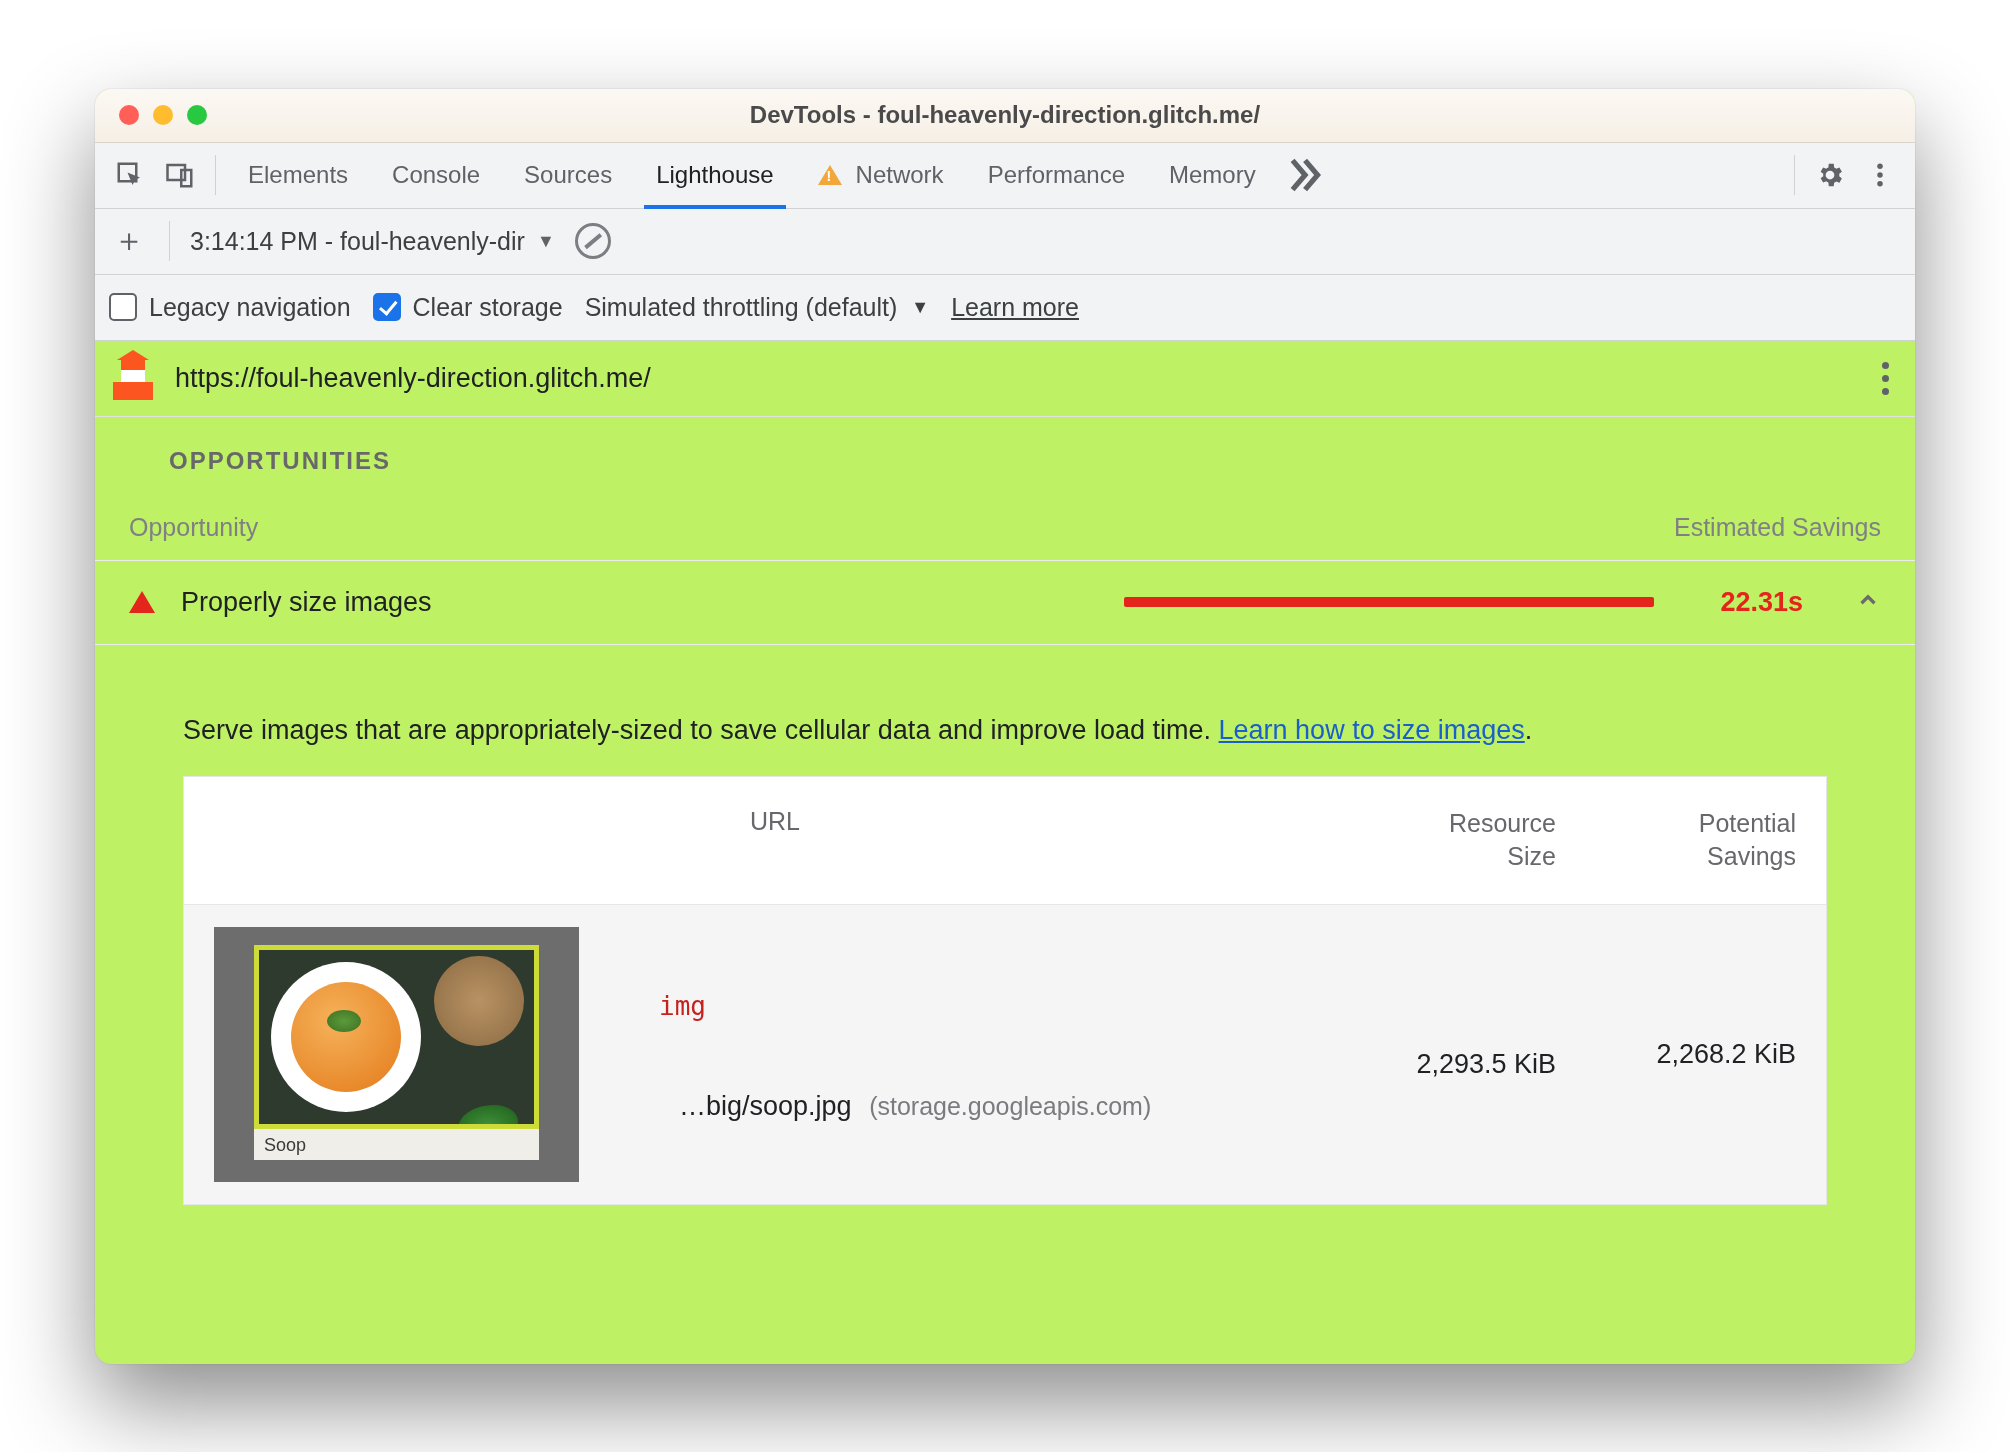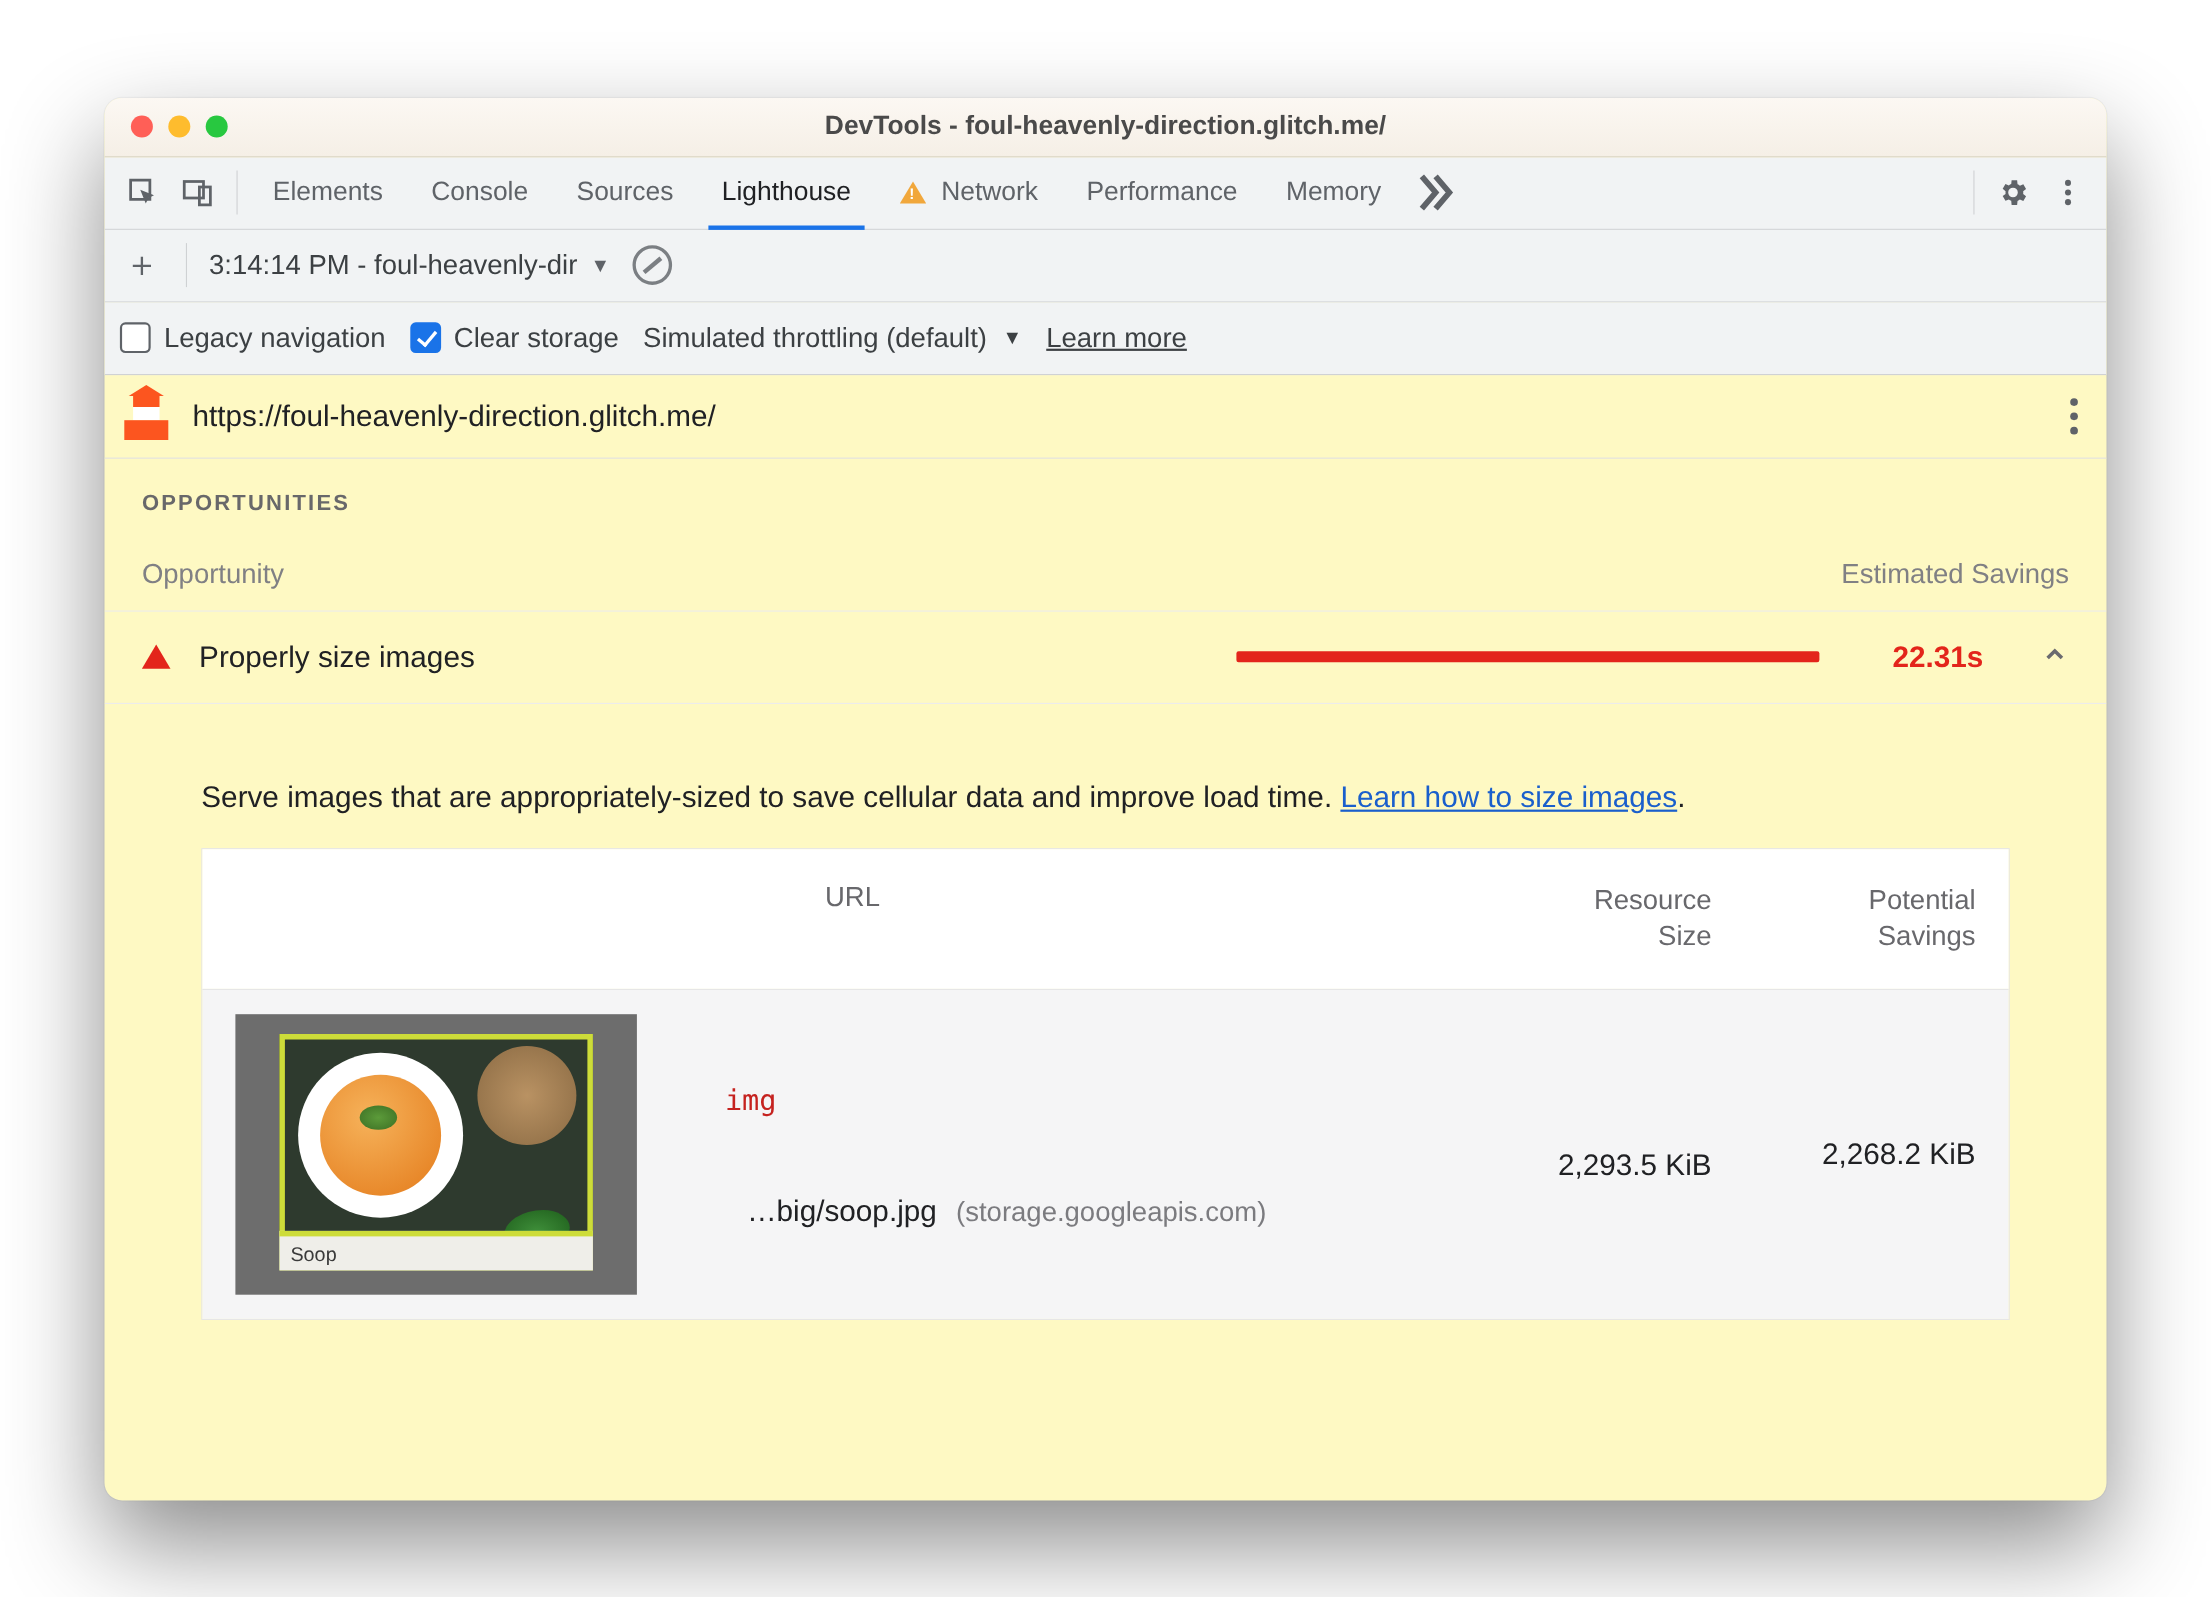--- a/index.html
+++ b/index.html
@@ -1,19 +1,19 @@
 <!DOCTYPE html>
 <html><head>
 <meta charset="utf-8">
 <style>
   * { box-sizing: border-box; margin: 0; padding: 0; }
   html, body { width: 2010px; height: 1452px; font-family: -apple-system, "Helvetica Neue", Arial, sans-serif; background: transparent; }
   .stage { width: 2010px; height: 1452px; position: relative; display:flex; align-items:center; justify-content:center;}
   .window {
-    width: 1820px; height: 1275px; background:#fef9c3; border-radius:16px;
+    width: 1820px; height: 1275px; background:#bef264; border-radius:16px;
     box-shadow: 0 40px 90px rgba(0,0,0,.45), 0 0 0 1px rgba(0,0,0,.04);
     overflow:hidden; display:flex; flex-direction:column;
   }
   .titlebar { height:54px; background:linear-gradient(#fcf8f3,#f5efe6); border-bottom:1px solid #d9d4cb; display:flex; align-items:center; position:relative; }
   .traffic { display:flex; gap:14px; padding-left:24px;}
   .dot { width:20px; height:20px; border-radius:50%; }
   .red{background:#ff5f57;} .yellow{background:#febc2e;} .green{background:#28c840;}
   .titlebar-title{ position:absolute; left:0; right:0; text-align:center; font-size:24px; font-weight:600; color:#4a4a4a;}
   .tabbar { height:66px; background:#f1f3f4; border-bottom:1px solid #d0d2d4; display:flex; align-items:center; padding:15px 10px; gap:0; font-size:24px; color:#5f6368;}
   .tabbar .iconbtn { width:50px; height:50px; display:flex; align-items:center; justify-content:center; border-radius:4px; cursor:pointer; color:#5f6368;}
@@ -44,21 +44,21 @@
   .urlbar{ height:76px; border-bottom:1px solid #e2e2e2; display:flex; align-items:center; padding:0 18px; gap:22px; font-size:27px; color:#202124;justify-content:center;}
   .lhicon{ width:40px;height:44px;position:relative;}
   .lhicon .base{position:absolute;bottom:0;left:0;right:0;height:18px;background:#fc551f;}
   .lhicon .mid{position:absolute;bottom:18px;left:8px;right:8px;height:12px;background:#fff;}
   .lhicon .top{position:absolute;bottom:30px;left:8px;right:8px;height:10px;background:#fc551f;}
   .lhicon .roof{position:absolute;bottom:40px;left:50%;transform:translateX(-50%);width:0;height:0;border-left:16px solid transparent;border-right:16px solid transparent;border-bottom:10px solid #fc551f;}
   .kebab{display:flex;flex-direction:column;gap:6px;cursor:pointer;padding:8px;margin-left:auto;}
   .kebab span{width:7px;height:7px;background:#5f6368;border-radius:50%;}
 
   .content{flex:1;overflow:auto;padding:0;}
-  .section-title{font-size:20px;font-weight:600;letter-spacing:2px;color:#68686a;padding:30px 34px 10px;}
+  .section-title{font-size:24px;font-weight:600;letter-spacing:2px;color:#68686a;padding:30px 34px 10px;margin-left:40px;}
   .cols{display:flex;justify-content:space-between;padding:28px 34px 18px;color:#808084;font-size:25px;}
   .oprow{display:flex;align-items:center;padding:26px 34px;border-top:1px solid #ececec;border-bottom:1px solid #ececec;gap:26px;}
   .tri{width:0;height:0;border-left:13px solid transparent;border-right:13px solid transparent;border-bottom:22px solid #e3251b;}
   .opname{font-size:27px;color:#202124;flex:0 0 auto;}
   .opspacer{flex:1;}
   .bar{height:10px;width:530px;background:#e3251b;border-radius:2px;margin-right:40px;}
   .savings{font-size:27px;color:#e3251b;font-weight:700;}
   .chev{margin-left:26px;color:#6b6b6f;cursor:pointer;}
   .chev svg{width:26px;height:26px;}
 

